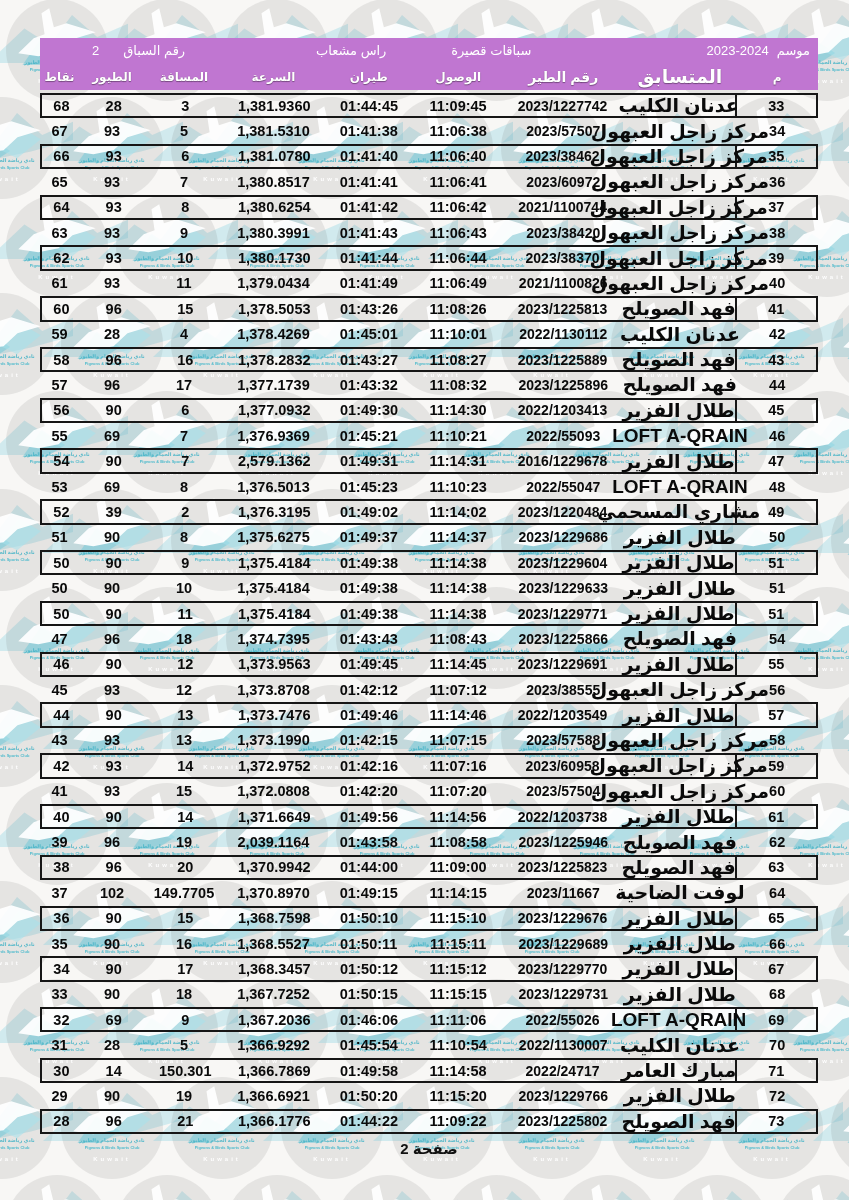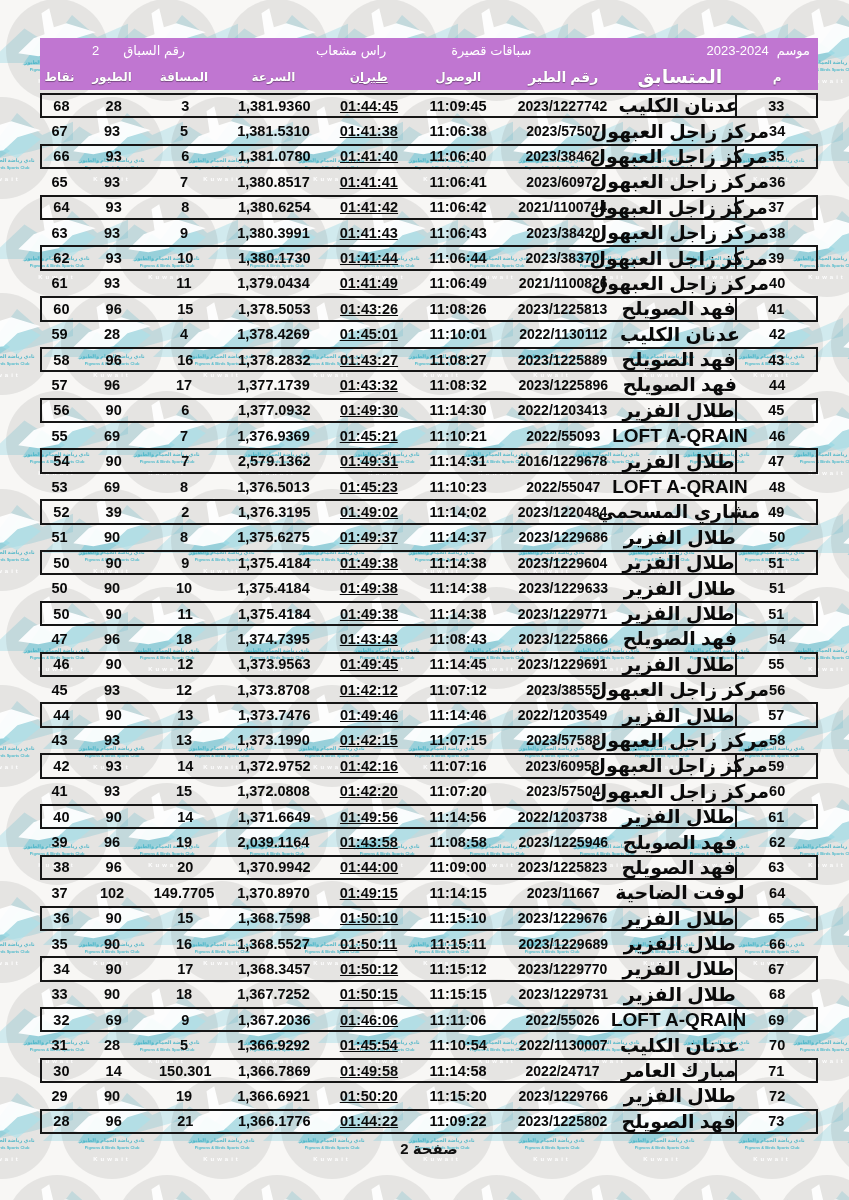--- a/index.html
+++ b/index.html
@@ -42,21 +42,21 @@
   #tbody{margin-top:3px;}
   .row{display:flex;direction:rtl;height:25.4px;box-sizing:border-box;}
   .row.boxed{border:2px solid #161616;}
   .cell{display:flex;align-items:center;justify-content:center;height:100%;
     font-weight:bold;color:#0a0a0a;font-size:14.5px;white-space:nowrap;box-sizing:border-box;}
   .row.boxed .col-rank{border-left:2px solid #161616;}
   .col-rank{width:10.5%;}
   .col-name{width:14.5%;font-size:19px;}
   .col-ring{width:15.5%;font-size:14px;}
   .col-arrival{width:11.5%;}
-  .col-flight{width:11.5%;text-decoration:underline;}
+  .col-flight{width:11.5%;}
   .col-speed{width:13%;}
   .col-distance{width:10%;}
   .col-birds{width:8.5%;}
   .col-points{width:5%;}
 
   .footer{position:absolute;left:40px;top:1140px;width:778px;text-align:center;
     font-size:15px;font-weight:bold;color:#111;z-index:1;}
 </style>
 </head>
 <body>

